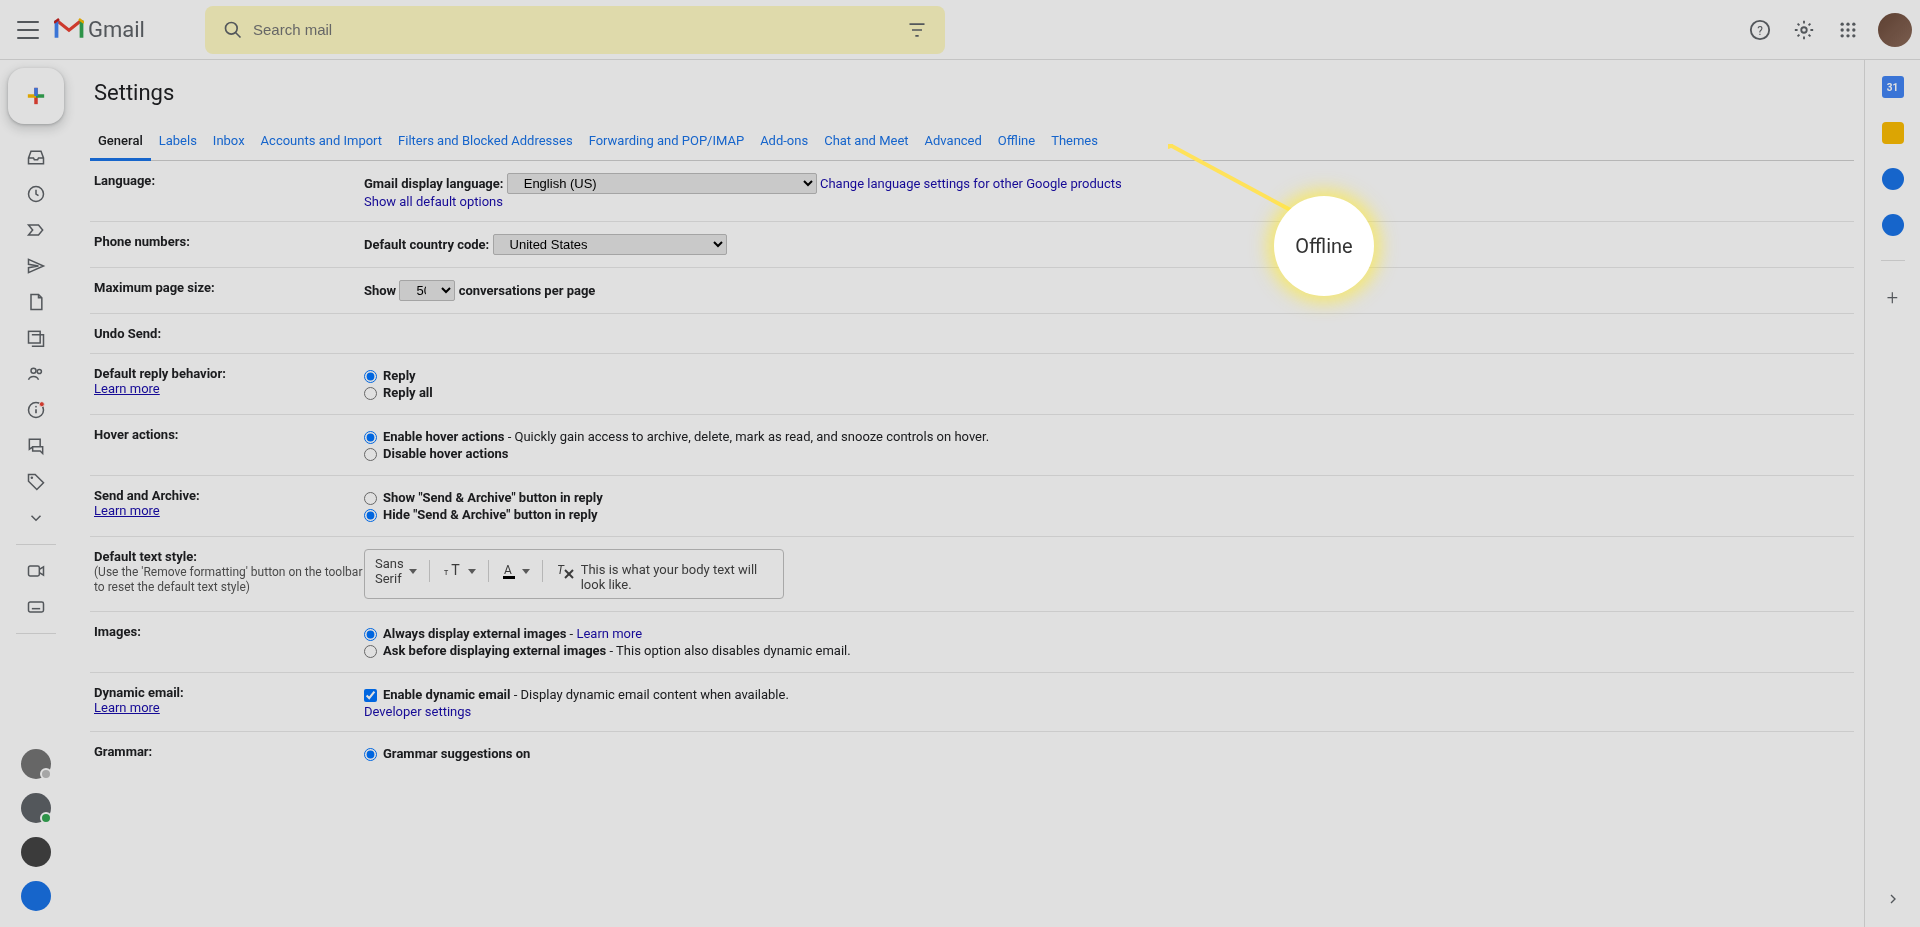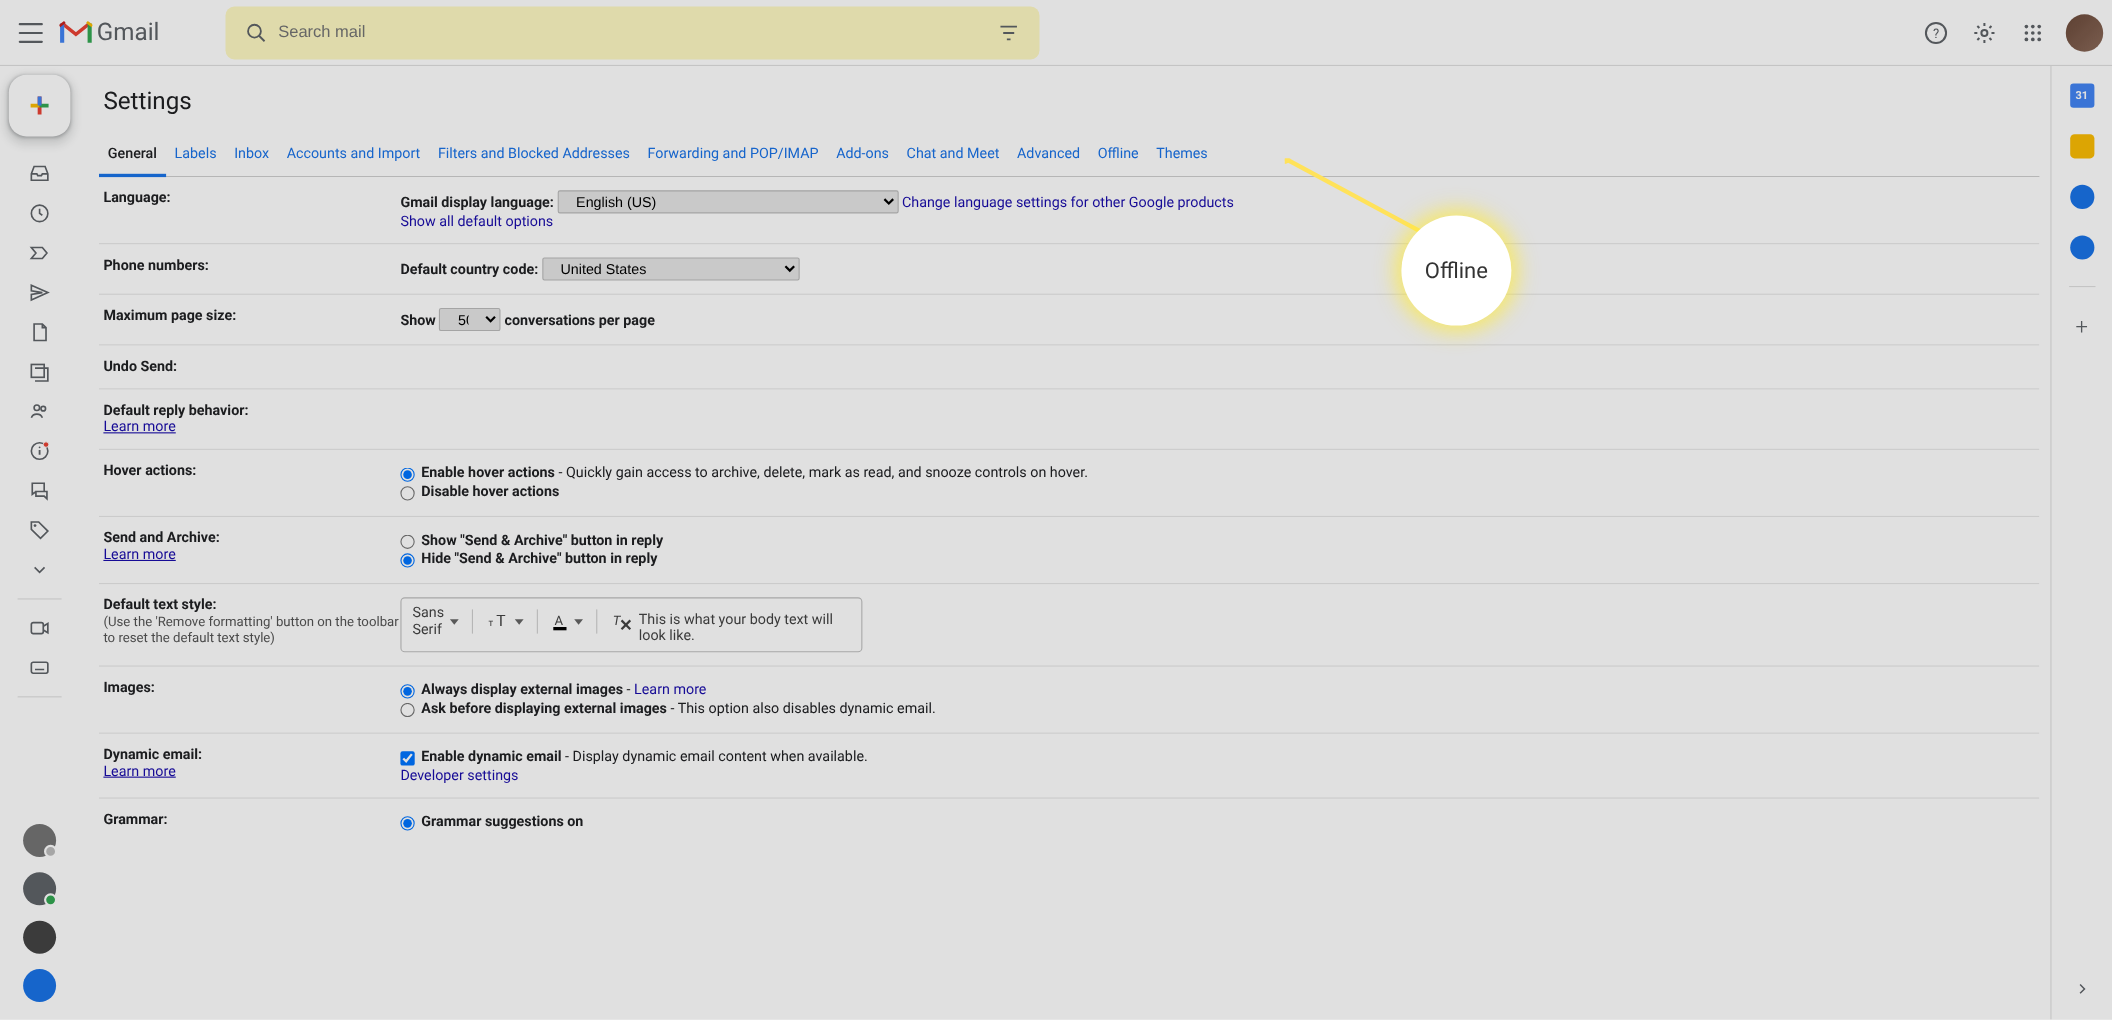--- a/index.html
+++ b/index.html
@@ -31,21 +31,21 @@
 .menu-btn {
   width: 40px; height: 40px;
   border-radius: 50%;
   display: flex;
   align-items: center;
   justify-content: center;
   cursor: pointer;
 }
 .menu-icon { width: 22px; height: 18px; display: flex; flex-direction: column; justify-content: space-between; }
 .menu-icon span { height: 2px; background: #5f6368; border-radius: 1px; }
-.logo { display: flex; align-items: flex-end; margin-left: 6px; }
+.logo { display: flex; align-items: flex-start; margin-left: 6px; }
 .logo-img { width: 30px; height: 24px; margin-right: 4px; }
 .logo-text { font-size: 22px; color: #5f6368; font-weight: 400; }
 .search-wrap { margin-left: 60px; }
 .search-bar {
   width: 740px;
   height: 48px;
   background: #fef9c3;
   border-radius: 8px;
   display: flex;
   align-items: center;
@@ -447,20 +447,30 @@
       </div>
 
       <div class="row">
         <div class="row-label">Undo Send:</div>
       </div>
 
       <div class="row">
         <div class="row-label">
           <span>Default reply behavior:</span><br>
           <a href="#" class="link">Learn more</a>
+        </div>
+        <div class="row-value">
+          <div class="radio-line">
+              <input type="radio" checked="" style="">
+              <span class="bold">Reply</span>
+            </div>
+          <div class="radio-line">
+              <input type="radio" style="">
+              <span class="bold">Reply all</span>
+            </div>
         </div>
       </div>
 
       <div class="row">
         <div class="row-label">Hover actions:</div>
         <div class="row-value">
           <div class="radio-line">
               <input type="radio" checked="" style="">
               <span><span class="bold">Enable hover actions</span><span> - Quickly gain access to archive, delete, mark as read, and snooze controls on hover.</span></span>
             </div>

